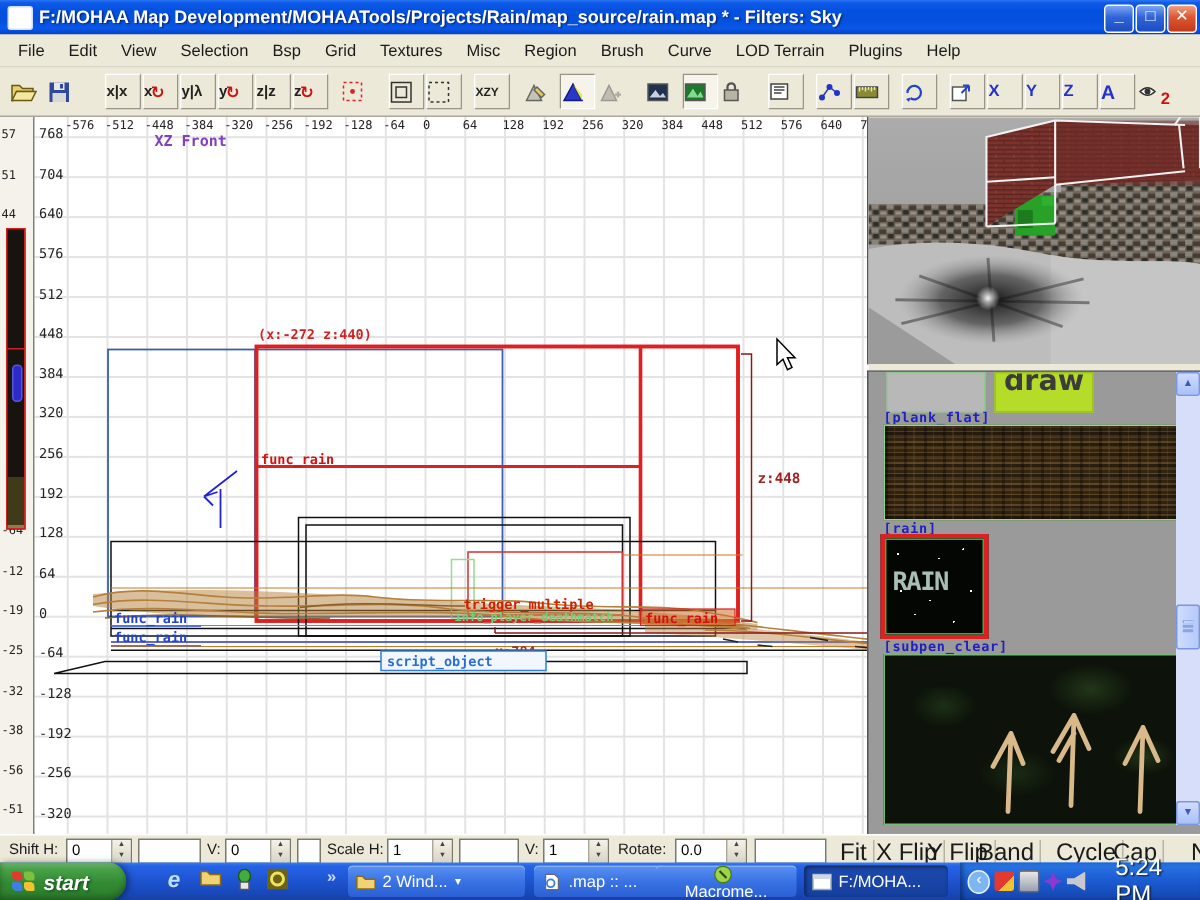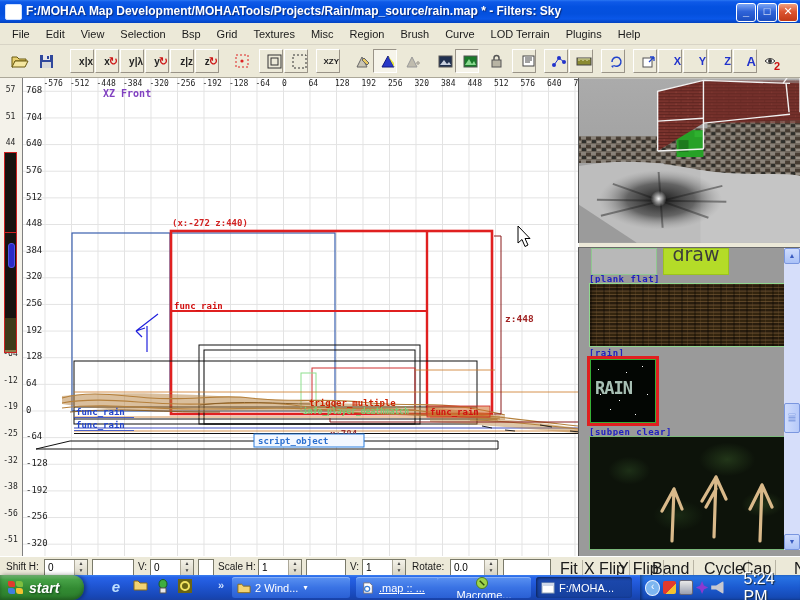--- a/index.html
+++ b/index.html
@@ -17,32 +17,32 @@
     background:linear-gradient(180deg,#7ba5f5,#2f63d8 45%,#1c4ec0);}
   .cap-btn.close{background:linear-gradient(180deg,#f0a080,#dd5531 45%,#c23a18);}
   
   #menubar{left:0;top:23px;width:800px;height:22px;background:#ece9d8;border-bottom:1px solid #d8d4c6;
     display:flex;align-items:center;padding-left:4px;box-sizing:border-box;}
   .menu-item{font-size:11px;color:#1a1a1a;padding:2px 8px;white-space:nowrap;}
   
   #toolbar{left:0;top:45px;width:800px;height:33px;background:#ece9d8;border-bottom:1px solid #aca899;
     display:flex;align-items:center;padding-left:6px;box-sizing:border-box;}
   .tbtn{width:24px;height:24px;margin-right:1px;background:#ece9d8;border:1px solid #ece9d8;
-    display:flex;align-items:center;justify-content:flex-end;font-size:10px;font-weight:bold;
+    display:flex;align-items:center;justify-content:flex-start;font-size:10px;font-weight:bold;
     color:#222;position:relative;box-sizing:border-box;border-radius:1px;}
   .tbtn.raised{border-top:1px solid #fff;border-left:1px solid #fff;border-right:1px solid #9a9488;border-bottom:1px solid #9a9488;}
   .tbtn.pressed{border-top:1px solid #9a9488;border-left:1px solid #9a9488;border-right:1px solid #fff;border-bottom:1px solid #fff;background:#f6f4ea;}
   .tbtn .rot{color:#cc1111;font-size:11px;margin-left:-1px;}
   .tbtn.blue{color:#2233cc;font-size:11px;}
   .tsep{width:7px;height:24px;}
   .glyph{pointer-events:none;}
   
   #zwin{left:0;top:78px;width:22px;height:478px;background:#f4f2ea;border-right:1px solid #9a9488;}
   .zr-item{height:26.65px;font-size:8px;color:#222;font-family:"DejaVu Sans Mono",monospace;
-    width:20px;overflow:hidden;white-space:nowrap;padding-left:1px;box-sizing:border-box;text-align:center;}
+    width:20px;overflow:hidden;white-space:nowrap;padding-left:1px;box-sizing:border-box;}
   #zstrip{left:4px;top:74px;width:13px;height:201px;background:#17130f;border:1px solid #cc2222;box-sizing:border-box;}
   #zstrip .redline{position:absolute;left:0;top:79px;width:100%;height:1px;background:#cc2222;}
   #zstrip .capsule{position:absolute;left:3px;top:90px;width:5px;height:23px;background:#2b2bc8;border:1px solid #5555e0;border-radius:3px;}
   #zstrip .olive{position:absolute;left:0;bottom:2px;width:100%;height:32px;background:#3f3a18;}
   #zstrip .tanline{position:absolute;left:0;bottom:0;width:100%;height:2px;background:#8a7f4a;}
   #view2d{left:22px;top:78px;width:556px;height:478px;background:
      linear-gradient(90deg,#e3e3e3 1px,transparent 1px),
      linear-gradient(180deg,#e3e3e3 1px,transparent 1px);
      background-color:#ffffff;background-size:26.5px 26.65px;background-position:21.5px 12.8px;
      overflow:hidden;border-left:1px solid #808080;}
@@ -50,21 +50,21 @@
   .tr-item{width:26.5px;flex:0 0 26.5px;font-size:8px;color:#222;font-family:"DejaVu Sans Mono",monospace;white-space:nowrap;}
   #leftruler{left:22px;top:85px;width:40px;}
   .lr-item{height:26.65px;font-size:9px;color:#222;font-family:"DejaVu Sans Mono",monospace;padding-left:4px;}
   #view2d-svg{left:22px;top:78px;}
   
   #view3d{left:578px;top:78px;width:222px;height:165px;border-left:1px solid #555;box-sizing:border-box;}
   #texpanel{left:578px;top:247px;width:222px;height:309px;background:#9a9a9a;border-left:1px solid #555;
     border-top:1px solid #6a6a6a;box-sizing:border-box;overflow:hidden;}
   .texlabel{font-size:9px;font-weight:bold;letter-spacing:.5px;color:#2020c0;font-family:"DejaVu Sans Mono",monospace;white-space:nowrap;}
   #tex-draw{left:84px;top:0px;width:64px;height:25px;background:#b4dc28;overflow:hidden;border:1px solid #9cc41c;}
-  #tex-draw span{display:block;margin-top:-6px;font-size:19px;font-weight:normal;color:#3c3c3c;text-align:center;font-family:"DejaVu Sans",sans-serif;}
+  #tex-draw span{display:block;margin-top:-6px;font-size:19px;font-weight:bold;color:#3c3c3c;text-align:center;font-family:"DejaVu Sans",sans-serif;}
   #tex-gray{left:12px;top:0px;width:64px;height:25px;background:#b8b8b8;border:1px solid #90c890;}
   #tex-plank{left:10px;top:35px;width:196px;height:62px;border:1px solid #90d890;
     background:repeating-linear-gradient(180deg,#513c22 0 1px,#34250f 1px 3px,#5e4628 3px 4px,#291d0e 4px 6px,#46331d 6px 7px),#42301c;
     box-shadow:inset 0 0 12px rgba(0,0,0,.45);}
   #tex-plank .grain{position:absolute;left:0;top:0;width:100%;height:100%;
     background:repeating-linear-gradient(90deg,rgba(0,0,0,.28) 0 2px,transparent 2px 6px,rgba(120,90,50,.25) 6px 7px,transparent 7px 13px);}
   #tex-rain{left:8px;top:108px;width:66px;height:64px;border:3px solid #e02020;background:#000;}
   #tex-rain .inner{position:absolute;left:0;top:0;right:0;bottom:0;border:1px solid #36b036;background:
      radial-gradient(1px 1px at 12% 15%,#fff 60%,transparent 61%),
      radial-gradient(1px 1px at 80% 10%,#fff 60%,transparent 61%),
@@ -602,21 +602,21 @@
         </svg>
     </div>
     <div class="abs" id="ql-chevron">»</div>
     <div class="abs taskbtn" style="left:232px;width:118px;">
       <svg class="ticon" viewBox="0 0 15 12">
           <path d="M1,11 V2 L5,2 L7,4 L14,4 V11 Z" fill="#f2d374" stroke="#8a6a14"></path>
         </svg>
       <span>2 Wind...</span>
         <span class="caret">▾</span>
     </div>
-    <div class="abs taskbtn" style="left:356px;width:88px;text-decoration:underline;">
+    <div class="abs taskbtn" style="left:356px;width:88px;">
       <svg class="ticon" viewBox="0 0 12 14">
           <path d="M1,1 h7 l3,3 v9 H1 Z" fill="#fff" stroke="#667"></path>
           <circle cx="5" cy="8" r="3" fill="none" stroke="#3a7fd6" stroke-width="1.4"></circle>
         </svg>
       <span>.map :: ...</span>
     </div>
     <div class="abs taskbtn" style="left:437px;width:94px;flex-direction:column;">
       <svg class="ticon" viewBox="0 0 13 13">
           <circle cx="6.5" cy="6.5" r="6" fill="#9ed44a" stroke="#4a7a1a"></circle>
           <path d="M4,4 q3,3 5,5" stroke="#2a4a0a" fill="none" stroke-width="1.5"></path>

